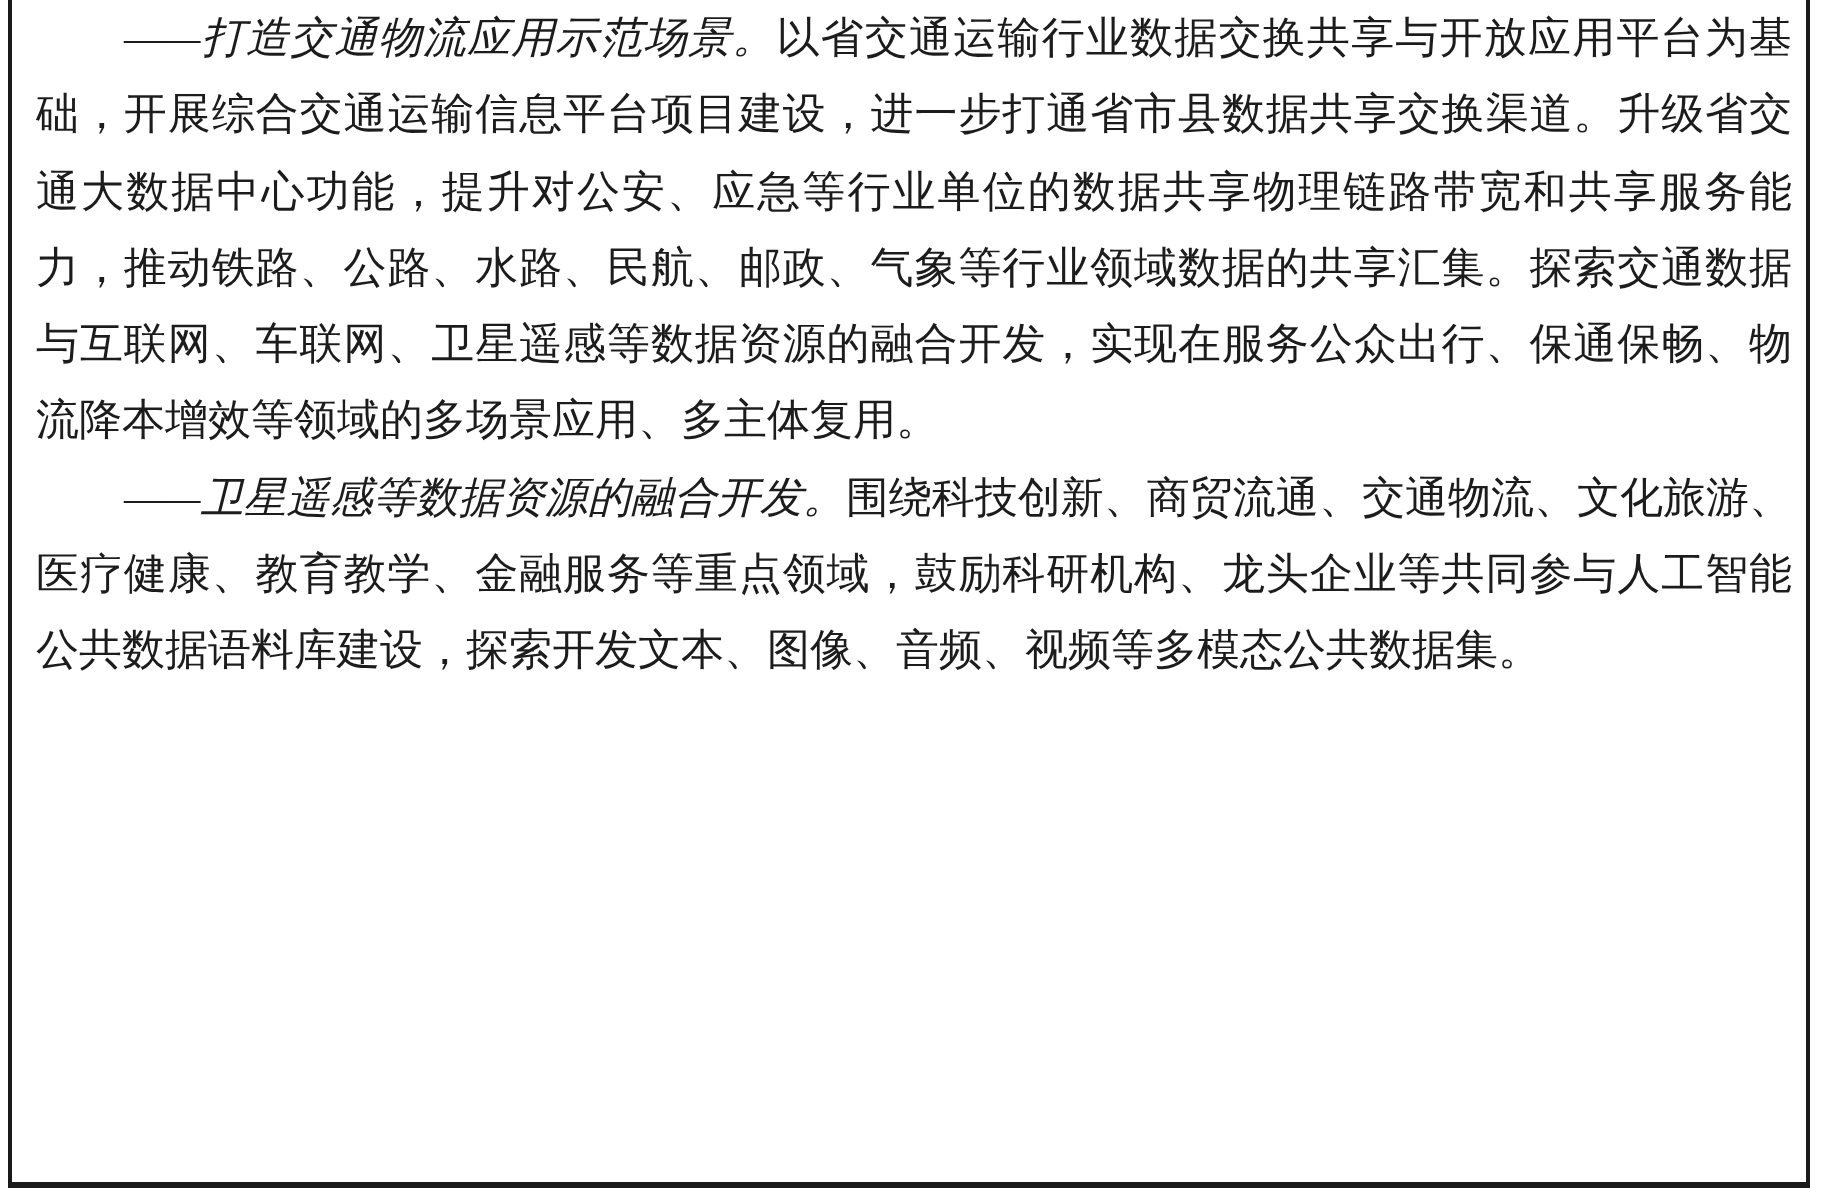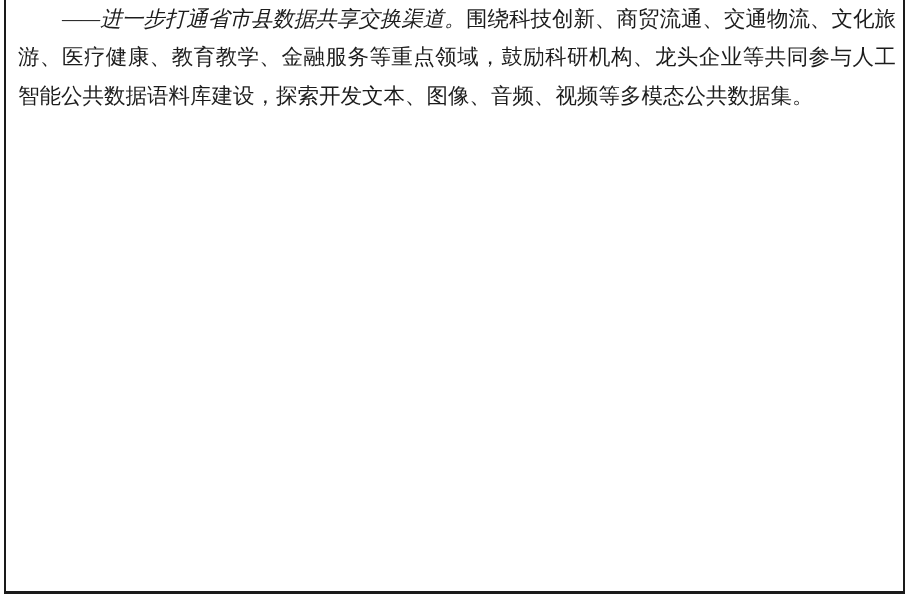--- a/index.html
+++ b/index.html
@@ -46,14 +46,15 @@
   }
   .lead {
     font-style: italic;
   }
 </style>
 </head>
 <body>
 
 <div class="page-frame"></div>
 <div class="doc-content">
-    <p class="indented"><span class="lead">——进一步打通省市县数据共享交换渠道。</span><span>围绕科技创新、商贸流通、交通物流、文化旅游、医疗健康、教育教学、金融服务等重点领域，鼓励科研机构、龙头企业等共同参与人工智能公共数据语料库建设，探索开发文本、图像、音频、视频等多模态公共数据集。</span></p>
+    <p class="indented"><span class="lead">——打造交通物流应用示范场景。</span><span>以省交通运输行业数据交换共享与开放应用平台为基础，开展综合交通运输信息平台项目建设，进一步打通省市县数据共享交换渠道。升级省交通大数据中心功能，提升对公安、应急等行业单位的数据共享物理链路带宽和共享服务能力，推动铁路、公路、水路、民航、邮政、气象等行业领域数据的共享汇集。探索交通数据与互联网、车联网、卫星遥感等数据资源的融合开发，实现在服务公众出行、保通保畅、物流降本增效等领域的多场景应用、多主体复用。</span></p>
+    <p class="indented"><span class="lead">——卫星遥感等数据资源的融合开发。</span><span>围绕科技创新、商贸流通、交通物流、文化旅游、医疗健康、教育教学、金融服务等重点领域，鼓励科研机构、龙头企业等共同参与人工智能公共数据语料库建设，探索开发文本、图像、音频、视频等多模态公共数据集。</span></p>
   </div>
 
 </body></html>

